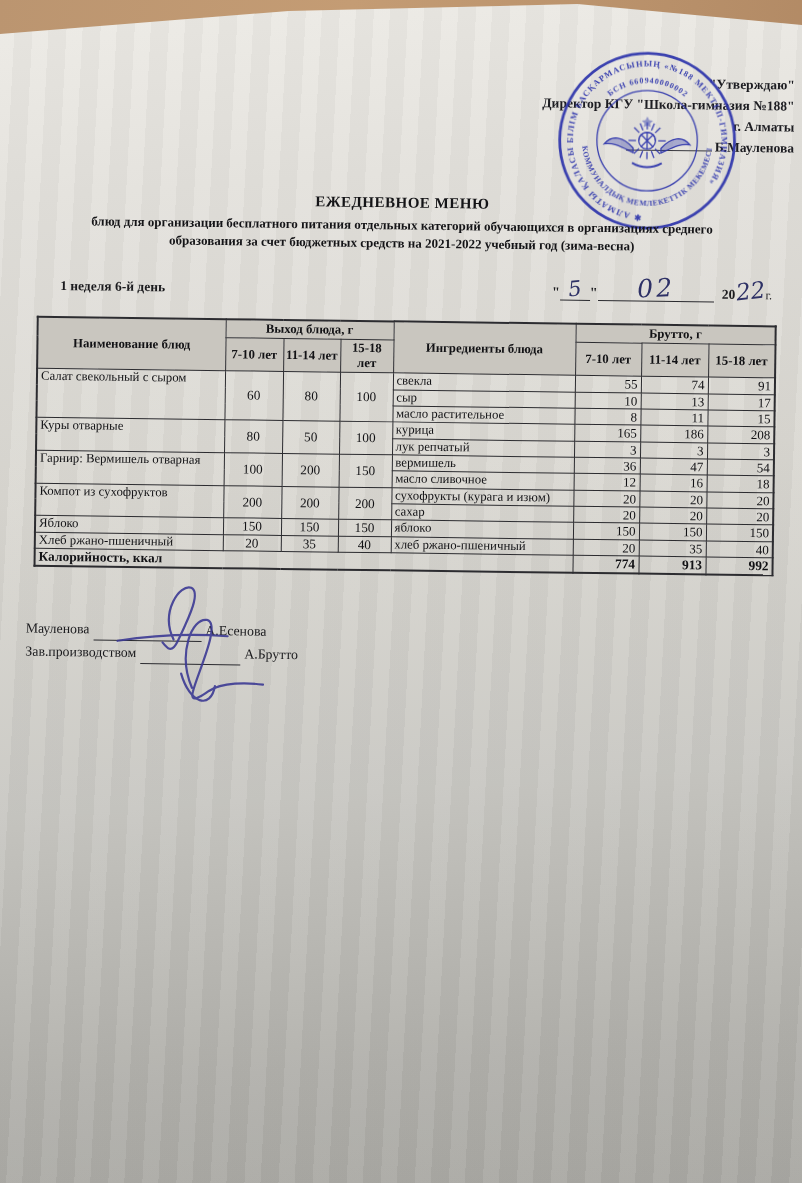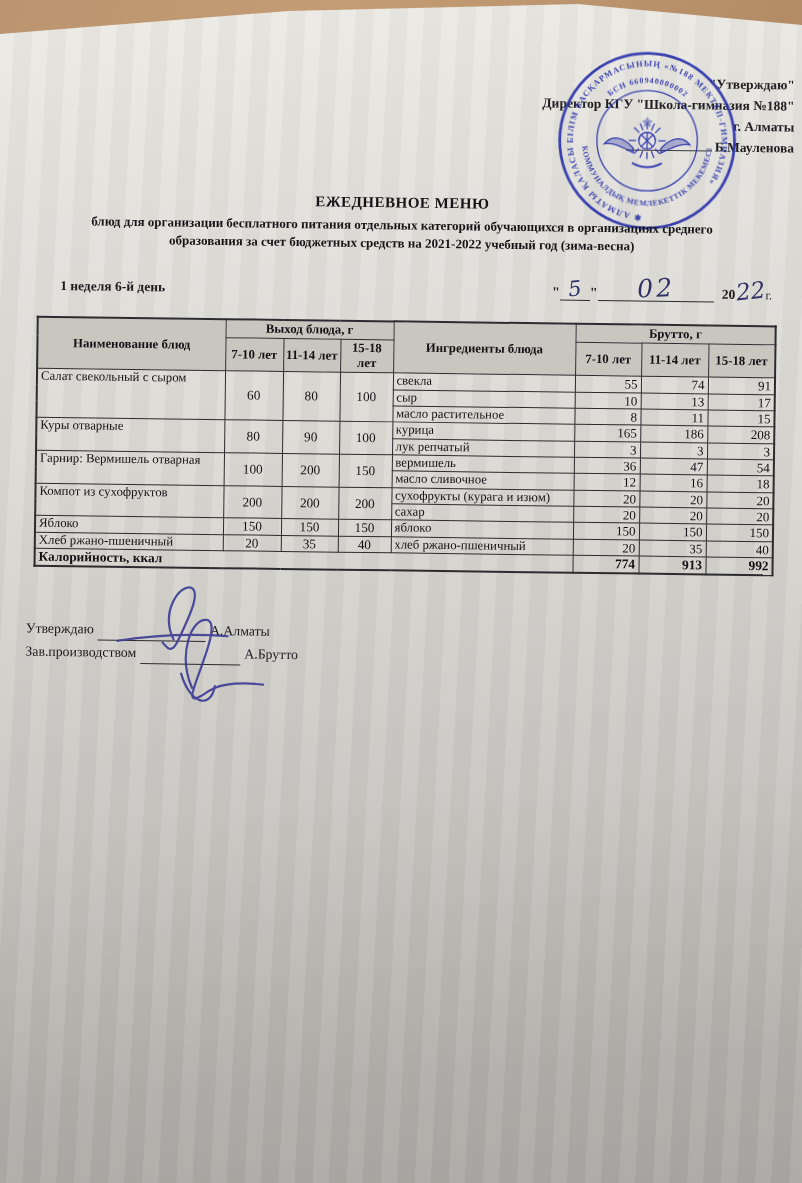--- a/index.html
+++ b/index.html
@@ -182,21 +182,21 @@
         </tr>
         <tr>
           <td class="ing">масло растительное</td>
           <td class="brutto">8</td>
           <td class="brutto">11</td>
           <td class="brutto">15</td>
         </tr>
         <tr>
           <td class="dish" rowspan="2">Куры отварные</td>
           <td class="portion" rowspan="2">80</td>
-          <td class="portion" rowspan="2">90</td>
+          <td class="portion" rowspan="2">50</td>
           <td class="portion" rowspan="2">100</td>
           <td class="ing">курица</td>
           <td class="brutto">165</td>
           <td class="brutto">186</td>
           <td class="brutto">208</td>
         </tr>
         <tr>
           <td class="ing">лук репчатый</td>
           <td class="brutto">3</td>
           <td class="brutto">3</td>
@@ -259,21 +259,21 @@
       <tr>
         <td colspan="5" class="cal-label">Калорийность, ккал</td>
         <td class="total">774</td>
         <td class="total">913</td>
         <td class="total">992</td>
       </tr>
     </tfoot>
   </table>
 
   <div class="sigs">
-    <div><span>Утверждаю</span><span class="sig-u w1"></span><span>А.Алматы</span></div>
+    <div><span>Мауленова</span><span class="sig-u w1"></span><span>А.Есенова</span></div>
     <div><span>Зав.производством</span><span class="sig-u w2"></span><span>А.Брутто</span></div>
   </div>
 
   <svg class="ink" viewBox="0 0 240 130">
     <g stroke="#3c3a94" stroke-width="2.2" fill="none" stroke-linecap="round" opacity=".9">
       <path d="M 78,62 C 64,34 84,6 95,10 C 106,15 90,46 82,64 C 76,77 71,70 67,65"></path>
       <path d="M 22,64 C 58,58 100,56 132,58"></path>
       <path d="M 97,110 C 82,76 96,40 111,42 C 126,45 102,96 98,114 C 95,126 106,119 114,113 C 127,104 152,104 168,106"></path>
       <path d="M 86,96 C 95,126 116,132 120,108"></path>
     </g>

